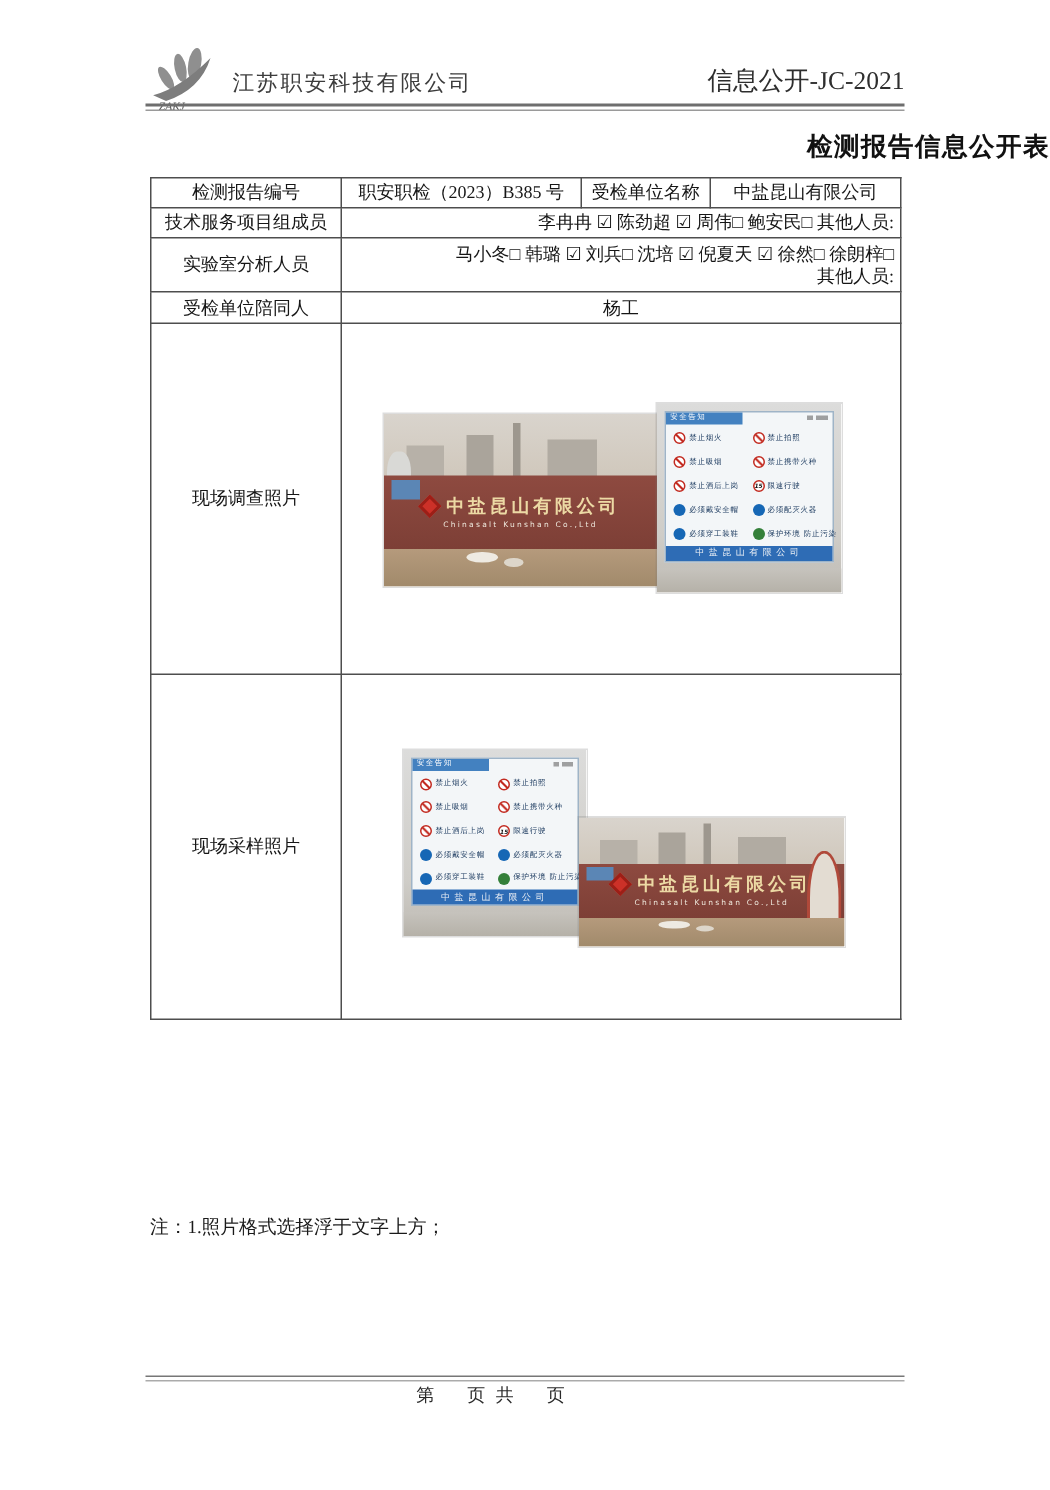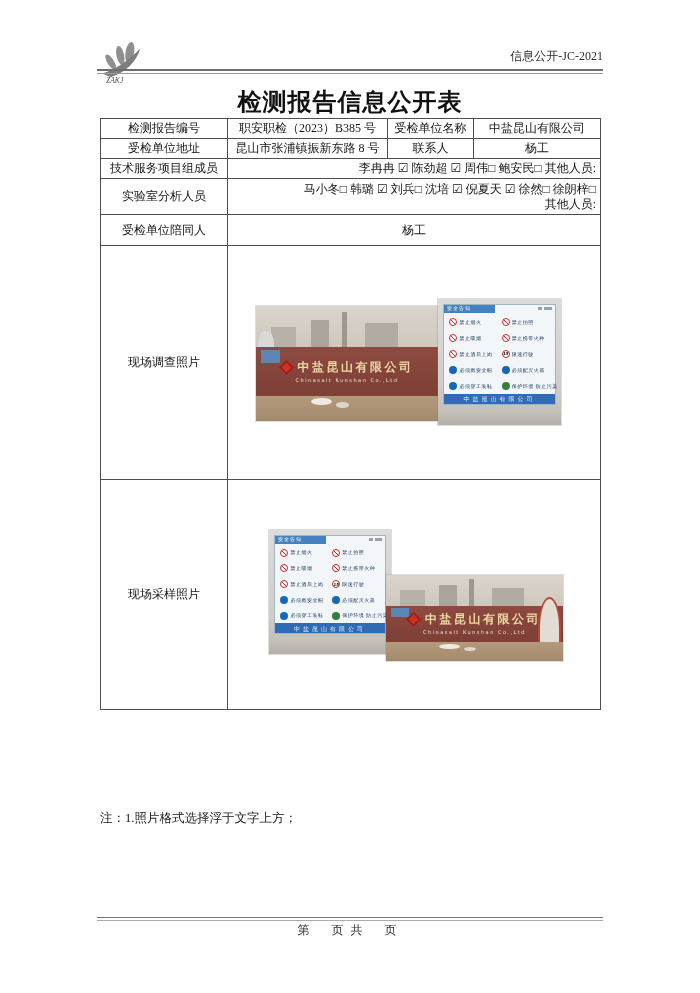--- a/index.html
+++ b/index.html
@@ -1,35 +1,35 @@
 <!DOCTYPE html>
 <html><head>
 <meta charset="utf-8">
 <style>
   html,body{margin:0;padding:0;background:#ffffff;}
   .page{position:relative;width:700px;height:993px;background:#fff;overflow:hidden;
         font-family:"Liberation Serif","DejaVu Serif",serif;color:#1c1c1c;}
 
   
   .hdr{position:absolute;left:97px;top:24px;width:506px;height:44px;}
-  .logo{position:absolute;left:0;top:16px;width:58px;height:44px;}
+  .logo{position:absolute;left:0;top:6px;width:58px;height:44px;}
   .hdr-company{position:absolute;left:58px;bottom:3px;font-size:14.5px;color:#3c3c3c;letter-spacing:1.5px;}
-  .hdr-code{position:absolute;right:0;bottom:3px;font-size:12px;color:#2e2e2e;font-family:Liberation Serif, serif;}
+  .hdr-code{position:absolute;right:0;bottom:3px;font-size:17px;color:#2e2e2e;font-family:Liberation Serif, serif;}
   .hdr-rule{position:absolute;left:97px;top:69px;width:506px;height:2px;
             border-top:2px solid #6e6e6e;border-bottom:1px solid #9a9a9a;}
 
   
-  .title{position:absolute;left:0;top:86px;width:700px;margin:0;text-align:center;
-         font-size:24px;font-weight:bold;letter-spacing:1px;color:#111;}
+  .title{position:absolute;left:0;top:86px;width:700px;margin:0;text-align:right;
+         font-size:17px;font-weight:bold;letter-spacing:1px;color:#111;}
 
   
   .form-table{position:absolute;left:100px;top:118px;width:500px;border-collapse:collapse;
               table-layout:fixed;border:1.5px solid #3f3f3f;}
   .form-table td{border:1px solid #4e4e4e;font-size:12px;color:#161616;padding:0 4px;line-height:1.25;}
-  tr.r{height:20px}  tr.r8{height:36px}  tr.r9{height:31px}
+  tr.r{height:20px}  tr.r8{height:36px}  tr.r9{height:21px}
   tr.p1{height:234px} tr.p2{height:230px}
   td.c{text-align:center}
   td.l{text-align:right;padding-left:6px}
   td.photo-cell{position:relative;padding:0;}
   .chkline{white-space:nowrap;}
 
   
   .ph{position:absolute;overflow:hidden;box-shadow:0 0 0 1px rgba(120,120,120,.25);}
 
   
@@ -84,39 +84,40 @@
         font-family:"DejaVu Sans",sans-serif;}
   .sp-foot{position:absolute;left:0;right:0;bottom:0;height:10%;background:#2e6cb5;color:#e8edf4;
            display:flex;align-items:center;justify-content:center;font-size:6px;letter-spacing:3px;
            font-family:"DejaVu Sans",sans-serif;}
 
   
   .note{position:absolute;left:100px;top:797px;font-size:12.5px;color:#1a1a1a;}
   .f-rule{position:absolute;left:97px;top:917px;width:506px;height:2px;
           border-top:1.5px solid #777;border-bottom:1px solid #ababab;}
   .f-text{position:absolute;left:0;top:922px;width:656px;text-align:center;font-size:12px;
-          color:#2a2a2a;white-space:pre;letter-spacing:2px;padding-left:20px;}
+          color:#2a2a2a;white-space:pre;letter-spacing:2px;}
 </style>
 </head>
 <body>
 
 <div class="page">
 
   <div class="hdr">
     <div class="logo">
       <svg viewBox="0 0 60 46" width="58" height="44">
         <g fill="#8f8f8f">
           <ellipse cx="14" cy="23" rx="3.5" ry="9" transform="rotate(-32 14 23)"></ellipse>
           <ellipse cx="24" cy="16" rx="4" ry="10" transform="rotate(-12 24 16)"></ellipse>
           <ellipse cx="34" cy="13" rx="4.5" ry="11" transform="rotate(10 34 13)"></ellipse>
           <path d="M5 35 Q24 30 45 9 Q38 31 14 39 Z" fill="#7d7d7d"></path>
         </g>
         <text x="9" y="45" font-size="8" font-style="italic" fill="#555">ZAKJ</text>
       </svg>
     </div>
+    <span class="hdr-company">江苏职安科技有限公司</span>
     <span class="hdr-code">信息公开-JC-2021</span>
   </div>
   <div class="hdr-rule"></div>
 
   <h1 class="title">检测报告信息公开表</h1>
 
   <table class="form-table">
     <colgroup>
         <col style="width:127px">
         <col style="width:160px">
@@ -124,26 +125,20 @@
         <col style="width:127px">
       </colgroup>
     <tbody>
       <tr class="r">
         <td class="c">检测报告编号</td>
         <td class="c">职安职检（2023）B385 号</td>
         <td class="c">受检单位名称</td>
         <td class="c">中盐昆山有限公司</td>
       </tr>
       <tr class="r">
-        <td class="c">受检单位地址</td>
-        <td class="c">昆山市张浦镇振新东路 8 号</td>
-        <td class="c">联系人</td>
-        <td class="c">杨工</td>
-      </tr>
-      <tr class="r">
         <td class="c">技术服务项目组成员</td>
         <td class="l chkline" colspan="3">李冉冉 ☑ 陈劲超 ☑ 周伟□ 鲍安民□  其他人员:</td>
       </tr>
       <tr class="r8">
         <td class="c">实验室分析人员</td>
         <td class="l" colspan="3">
           <div class="chkline">马小冬□ 韩璐 ☑ 刘兵□ 沈培 ☑ 倪夏天 ☑ 徐然□ 徐朗梓□</div>
           <div>其他人员:</div>
         </td>
       </tr>

